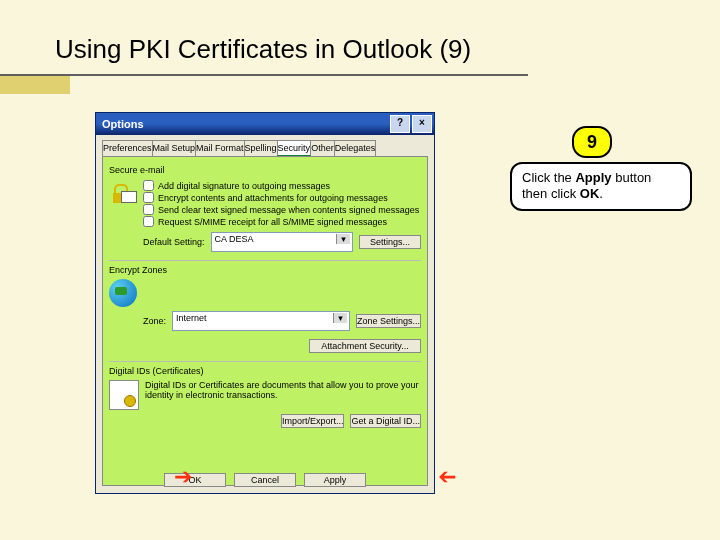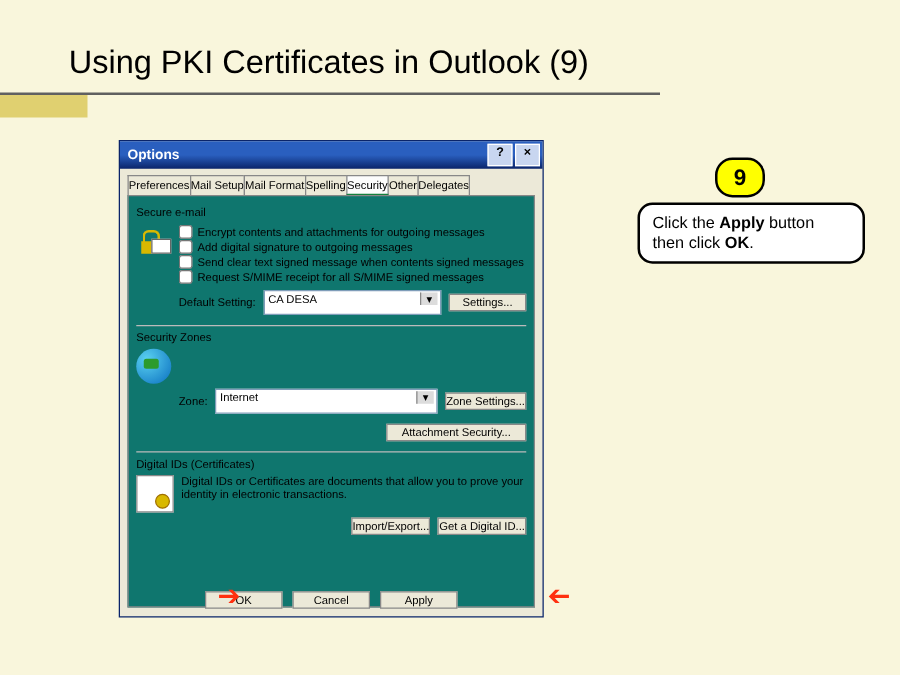--- a/index.html
+++ b/index.html
@@ -82,21 +82,21 @@
   .tab.active {
     background: #fcfcfc;
     border-bottom: 1px solid #15803d;
     position: relative;
     z-index: 2;
   }
   .tabpanel {
     border: 1px solid #888;
     margin: 0 6px 6px 6px;
     padding: 6px;
-    background: #0f766e;
+    background: #bef264;
     height: 316px;
     position: relative;
   }
   .section-title { font-size: 9px; color:#000; margin: 2px 0 4px 0; }
   .row { display:flex; align-items:flex-start; gap:6px; margin-bottom:4px; }
   .icon32 { width:28px; height:28px; flex:none; }
   .ck { display:flex; align-items:center; gap:4px; font-size:9px; margin:1px 0; }
   .ck input { width:11px; height:11px; margin:0; }
   .lbl { font-size:9px; }
   .field-row { display:flex; align-items:center; gap:6px; margin:4px 0 8px 34px; }
@@ -210,45 +210,45 @@
     <div class="section-title">Secure e-mail</div>
     <div class="row">
       <div class="icon32 lock-icon">
         <div class="sh"></div>
           <div class="lk"></div>
           <div class="env"></div>
       </div>
       <div style="flex:1">
         <label class="ck">
             <input type="checkbox" style="">
+            <span>Add digital signature to outgoing messages</span>
+          </label>
+        <label class="ck">
+            <input type="checkbox" style="">
             <span>Encrypt contents and attachments for outgoing messages</span>
-          </label>
-        <label class="ck">
-            <input type="checkbox" style="">
-            <span>Add digital signature to outgoing messages</span>
           </label>
         <label class="ck">
             <input type="checkbox" style="">
             <span>Send clear text signed message when contents signed messages</span>
           </label>
         <label class="ck">
             <input type="checkbox" style="">
             <span>Request S/MIME receipt for all S/MIME signed messages</span>
           </label>
       </div>
     </div>
     <div class="field-row">
       <span class="lbl">Default Setting:</span>
       <div class="select-faux" style="flex:1">CA DESA</div>
       <div class="btn">Settings...</div>
     </div>
 
     <div class="divider"></div>
 
-    <div class="section-title">Security Zones</div>
+    <div class="section-title">Encrypt Zones</div>
     <div class="row">
       <div class="icon32 globe"></div>
     </div>
     <div class="field-row">
       <span class="lbl">Zone:</span>
       <div class="select-faux" style="flex:1">Internet</div>
       <div class="btn">Zone Settings...</div>
     </div>
     <div class="field-row" style="justify-content:flex-end">
       <div class="btn" style="min-width:110px">Attachment Security...</div>

